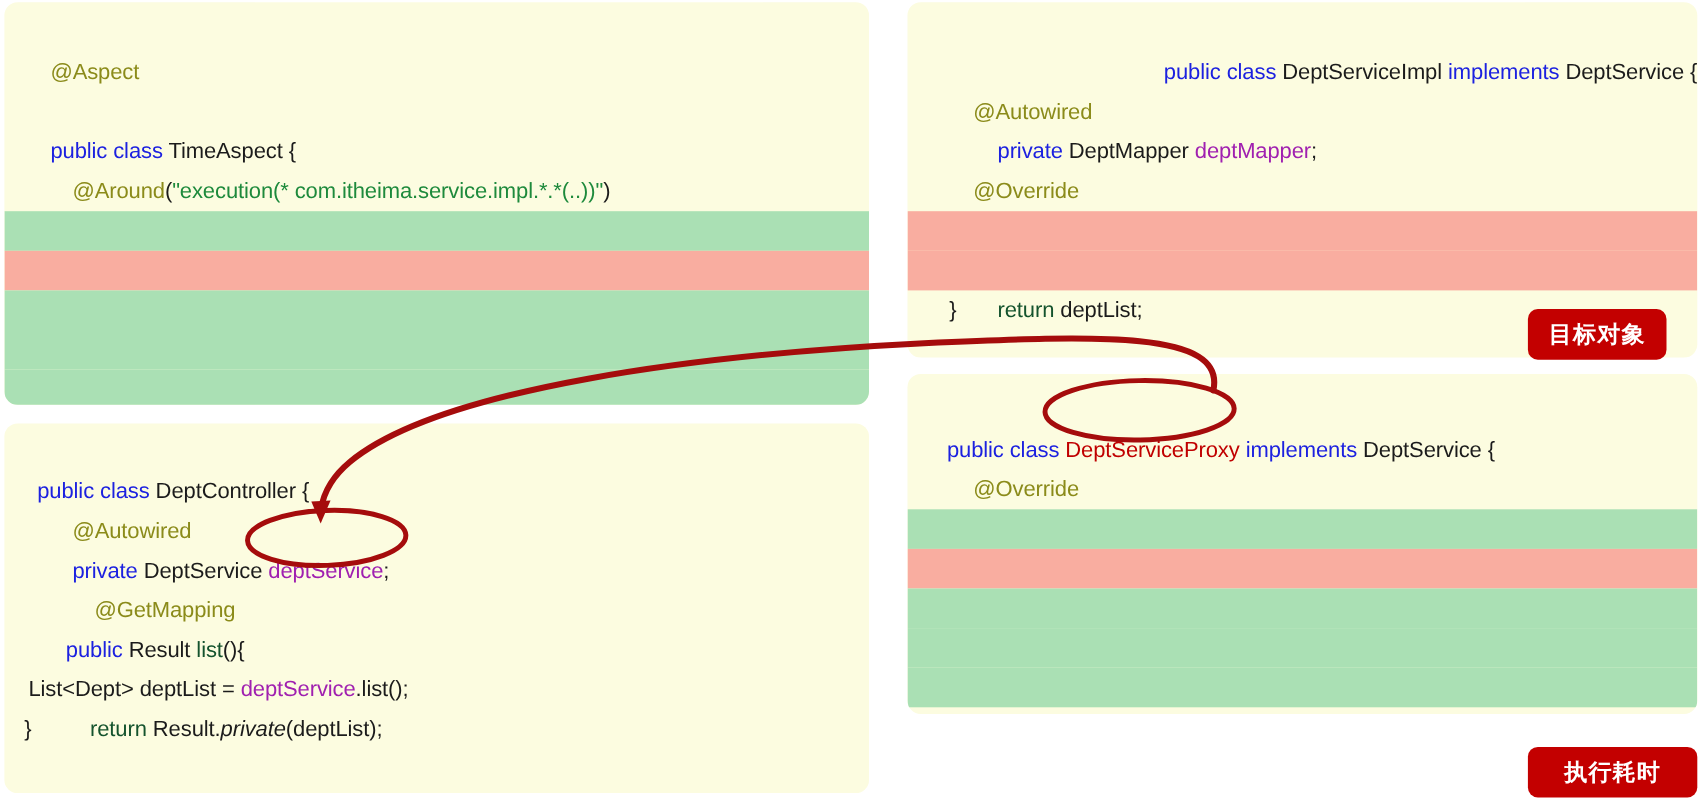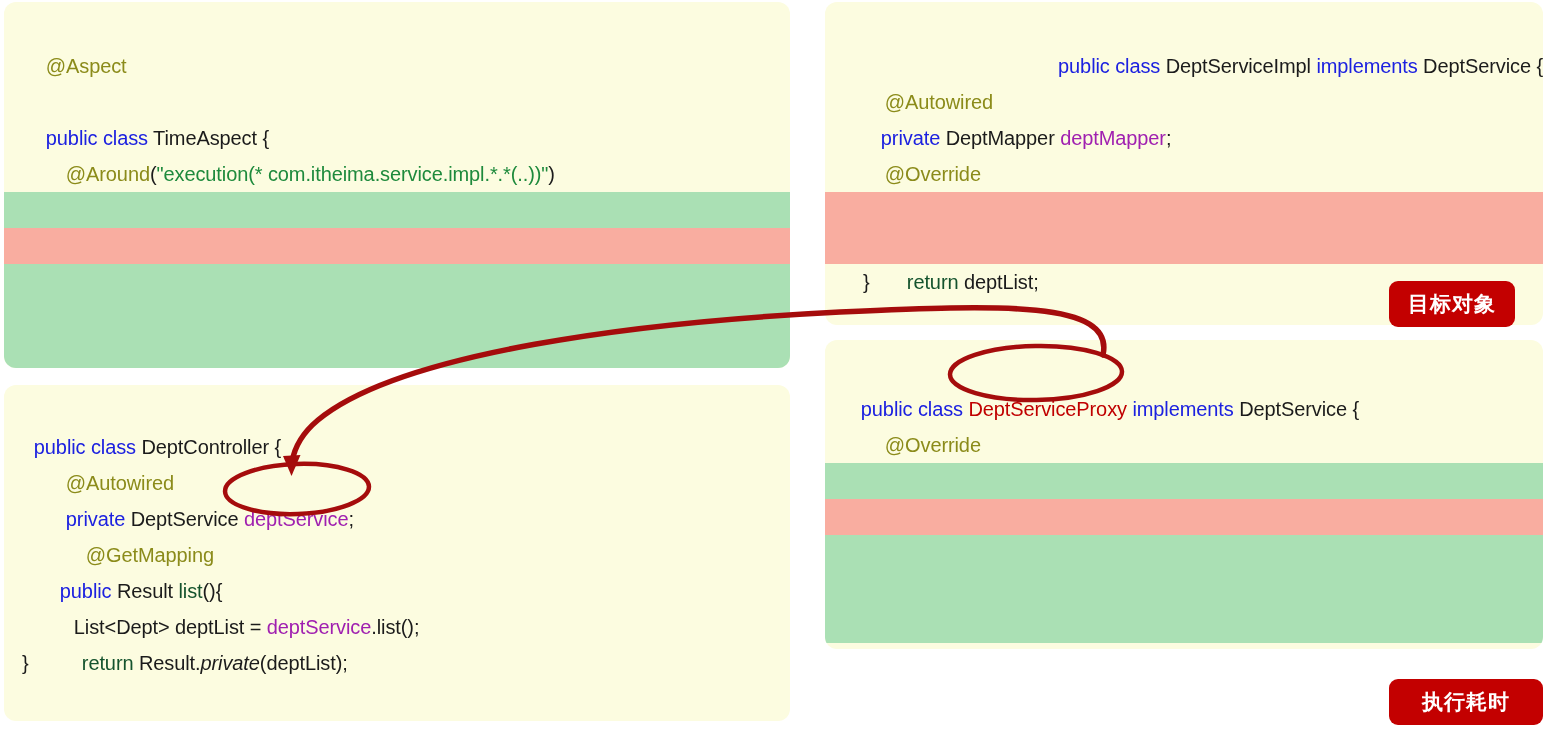--- a/index.html
+++ b/index.html
@@ -120,39 +120,39 @@
   </div>
   <div class="code-line" style="padding-left:40px;">
     <span class="kw">private</span> DeptService <span class="fld">deptService</span>;
   </div>
   <div class="code-line" style="padding-left:60px;">
     <span class="ann">@GetMapping</span>
   </div>
   <div class="code-line" style="padding-left:34px;">
     <span class="kw">public</span> Result <span class="mth">list</span>(){
   </div>
-  <div class="code-line" style="margin-left:48px;">
+  <div class="code-line" style="">
     List&lt;Dept&gt; deptList = <span class="fld">deptService</span>.list();
   </div>
   <div class="code-line" style="padding-left:56px;">
     <span class="mth">return</span> Result.<span class="ital">private</span>(deptList);
   </div>
   <div class="code-line" style="padding-left:18px;">}</div>
 </div>
 
 <div class="panel" id="panel-impl">
   <div class="pad-top-20"></div>
 
   <div class="code-line" style="padding-left:14px;text-align:right;">
     <span class="kw">public class</span> DeptServiceImpl <span class="kw">implements</span> DeptService {
   </div>
   <div class="code-line" style="padding-left:38px;">
     <span class="ann">@Autowired</span>
   </div>
-  <div class="code-line" style="padding-left:34px;">
+  <div class="code-line" style="padding-left:60px;">
     <span class="kw">private</span> DeptMapper <span class="fld">deptMapper</span>;
   </div>
   <div class="code-line" style="padding-left:38px;">
     <span class="ann">@Override</span>
   </div>
   <div class="code-line" style="padding-left:38px;">
     <span class="kw">public</span> List&lt;Dept&gt; <span class="mth">list</span>() {
   </div>
   <div class="code-line hl-red" style="padding-left:60px;">
     List&lt;Dept&gt; deptList = <span class="fld">deptMapper</span>.list();

